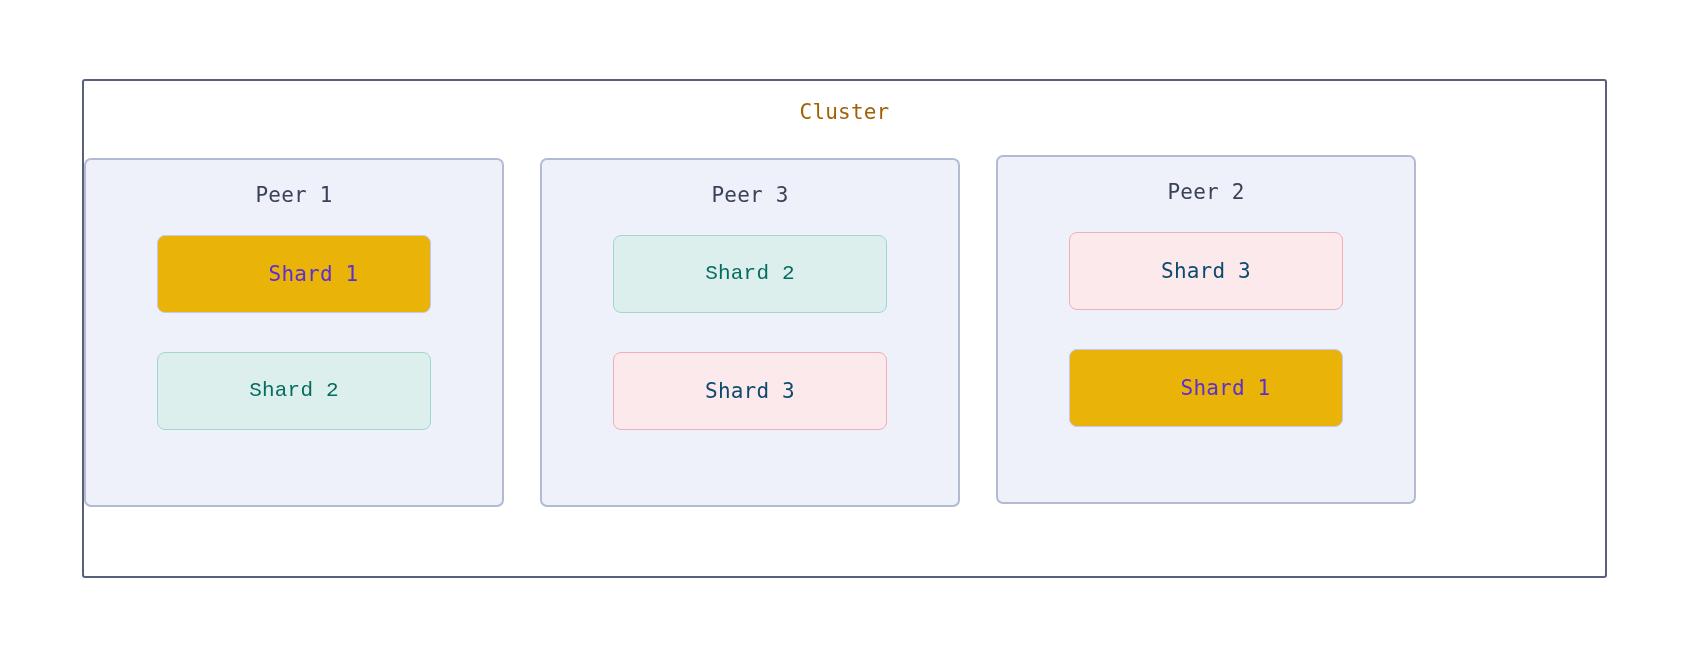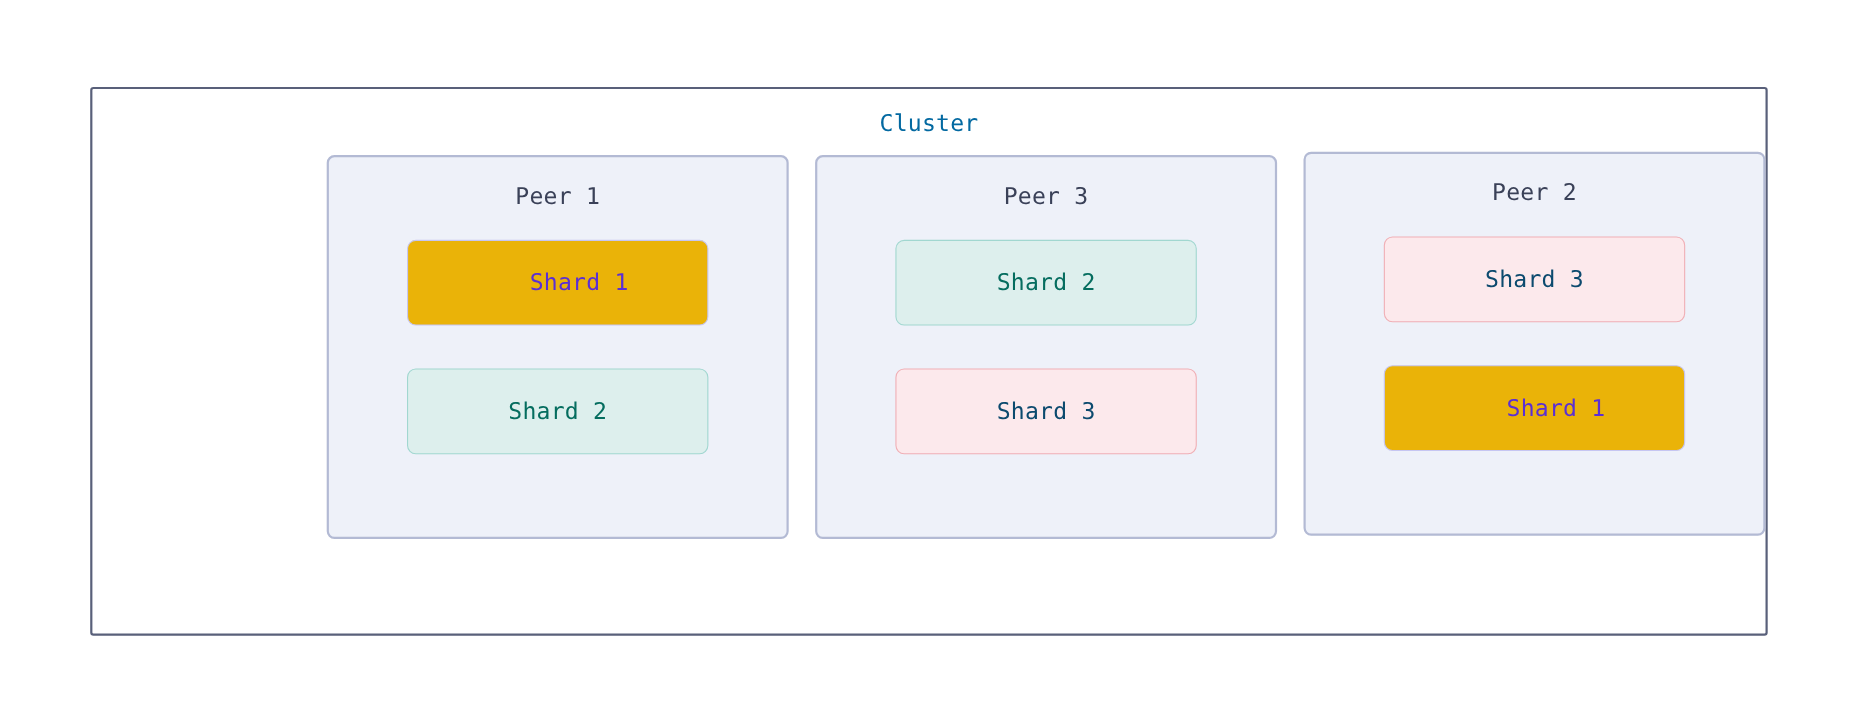--- a/index.html
+++ b/index.html
@@ -35,36 +35,36 @@
   }
 
   .cluster-title {
     position: absolute;
     left: 0;
     right: 0;
     top: 18px;
     text-align: center;
     font-size: 21px;
     line-height: 26px;
-    color: #0369a1;
+    color: #a16207;
     letter-spacing: 0.2px;
     white-space: pre;
   }
 
   
   .peer-row {
     position: absolute;
     left: 0;
     right: 0;
-    top: 60px;
+    top: 77px;
     height: 349px;
     display: flex;
-    justify-content: flex-end;
+    justify-content: flex-start;
     align-items: flex-start;
-    gap: 24px;
+    gap: 36px;
   }
 
   .peer-box {
     box-sizing: border-box;
     width: 420px;
     height: 349px;
     background: #eef1f9;
     border: 2px solid #b3bad4;
     border-radius: 7px;
     position: relative;
@@ -118,20 +118,21 @@
   .shard-purple {
     background: #eab308;
     border-color: #c6c6f2;
     color: #5b2fd4;
     padding-left: 39px;
   }
   .shard-teal {
     background: #ddefed;
     border-color: #a1d7d0;
     color: #056d5f;
+    font-family: Liberation Mono, monospace;
   }
   .shard-crimson {
     background: #fce9ec;
     border-color: #f0afb5;
     color: #0c4a6e;
   }
 </style>
 </head>
 <body>
 

